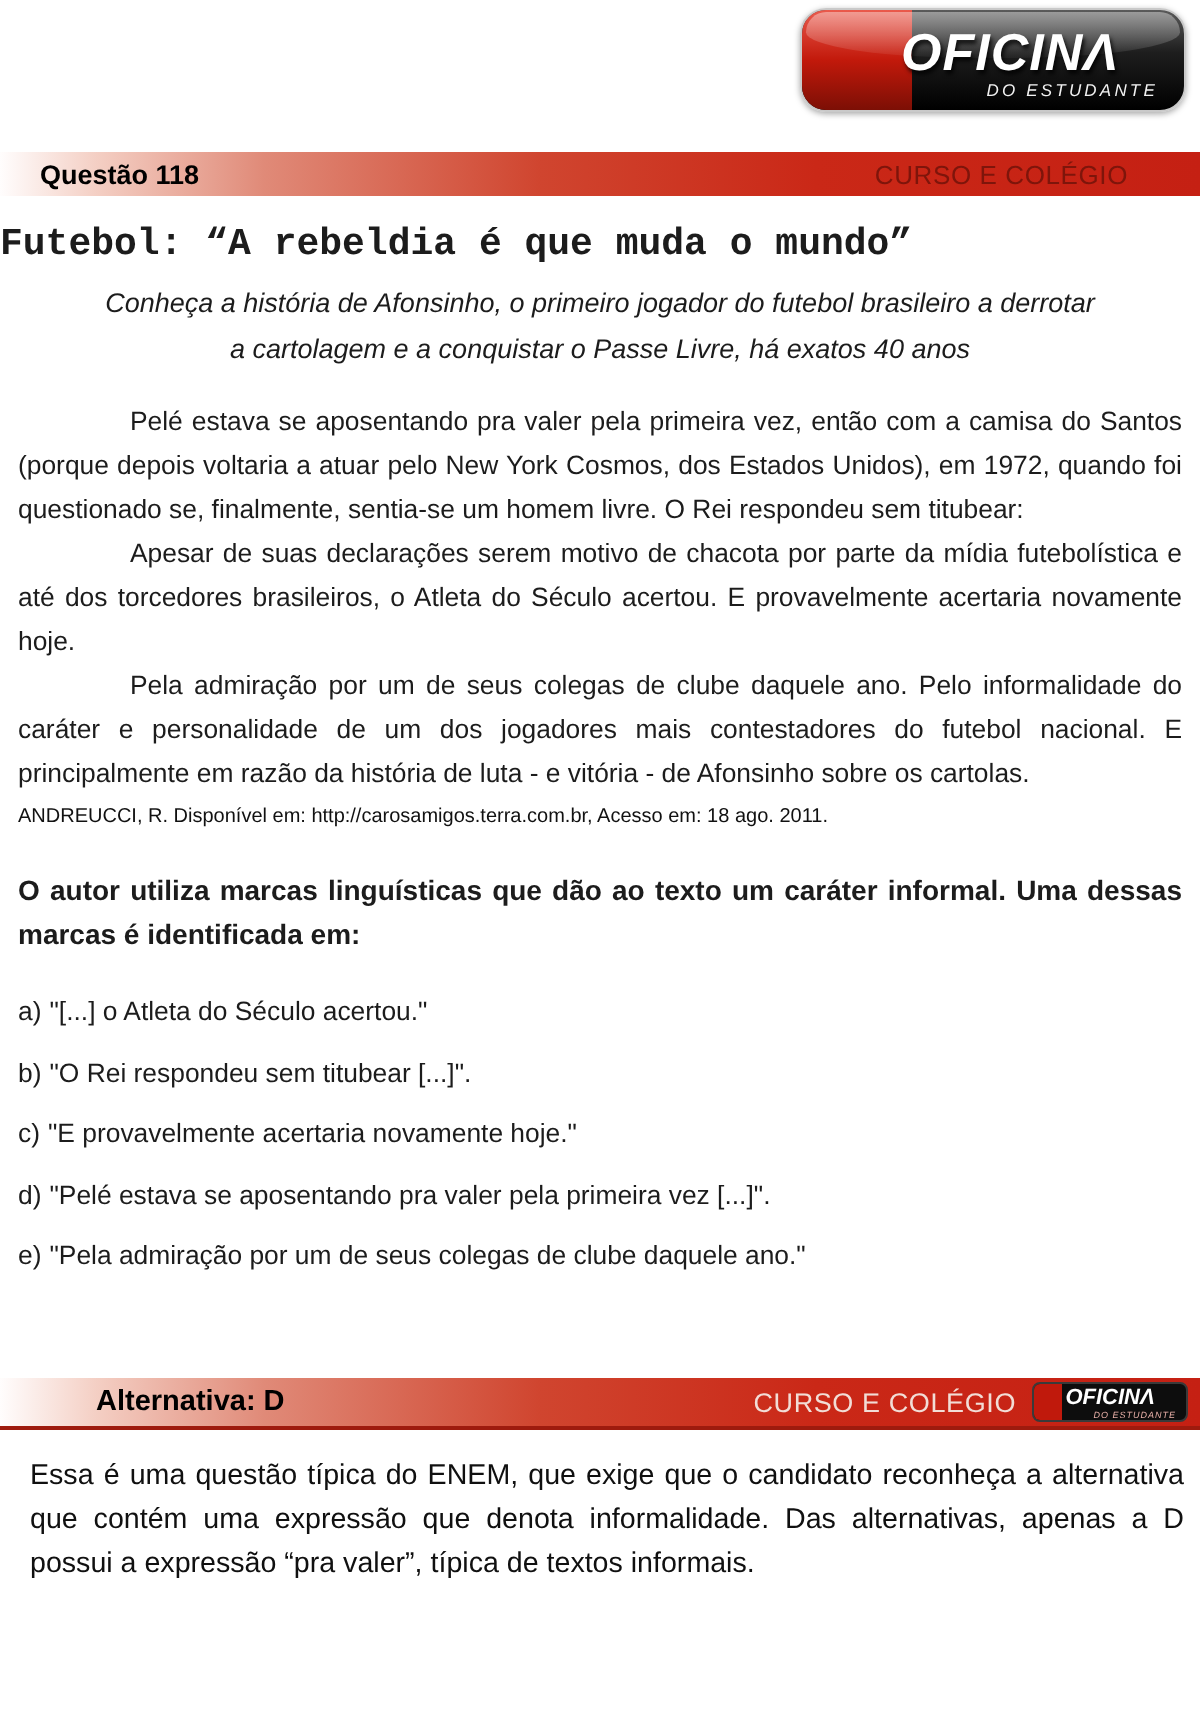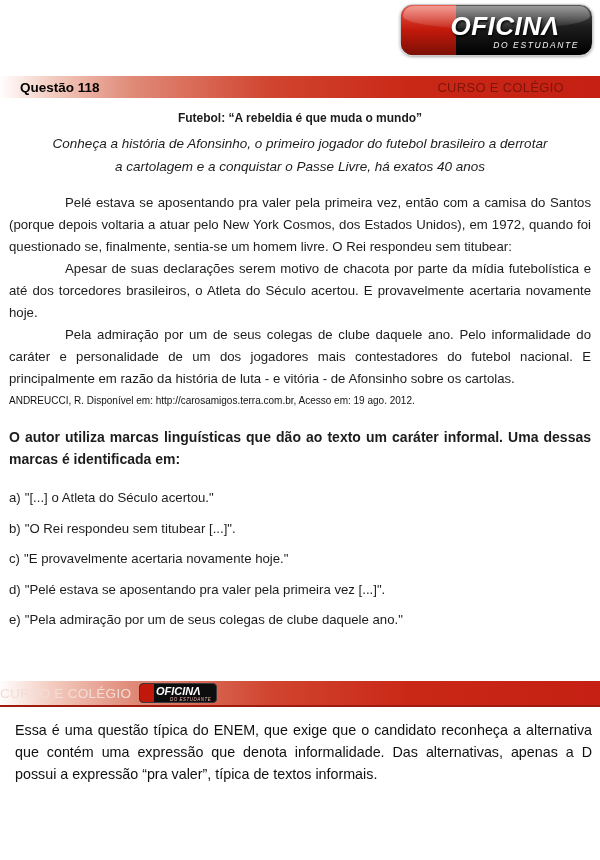--- a/index.html
+++ b/index.html
@@ -44,21 +44,21 @@
   .bar {
     height: 22px; display: flex; align-items: center; justify-content: space-between;
     background: linear-gradient(90deg, #fffdfd 0%, #f4cfc4 8%, #e08a78 22%,
                 #d0452f 45%, #ca2817 68%, #c52013 100%);
   }
   .bar-top { margin-top: 16px; }
   .bar-top .q-label { font-weight: bold; font-size: 13.5px; color: #000; padding-left: 20px; }
   .bar-top .brand-dark { font-size: 13px; color: #7e150b; padding-right: 36px; letter-spacing: .3px; }
 
   
-  .title { text-align: center; font-weight: bold; font-size: 12px; margin-top: 13px; }
+  .title { font-weight: bold; font-size: 19px; margin-top: 13px; font-family: Liberation Mono, monospace; }
   .subtitle {
     text-align: center; font-style: italic; font-size: 13.5px; line-height: 23px;
     margin-top: 7px; padding: 0 48px;
   }
   .body-text { margin: 14px 9px 0 9px; }
   .body-text p {
     margin: 0; text-align: justify; font-size: 13.2px; line-height: 22px; text-indent: 56px;
   }
   .citation { font-size: 10px; margin: 5px 9px 0 9px; color: #111; }
 
@@ -113,33 +113,34 @@
 </div>
 
 <div class="title">Futebol: “A rebeldia é que muda o mundo”</div>
 <div class="subtitle">Conheça a história de Afonsinho, o primeiro jogador do futebol brasileiro a derrotar a cartolagem e a conquistar o Passe Livre, há exatos 40 anos</div>
 
 <div class="body-text">
   <p>Pelé estava se aposentando pra valer pela primeira vez, então com a camisa do Santos (porque depois voltaria a atuar pelo New York Cosmos, dos Estados Unidos), em 1972, quando foi questionado se, finalmente, sentia-se um homem livre. O Rei respondeu sem titubear:</p>
   <p>Apesar de suas declarações serem motivo de chacota por parte da mídia futebolística e até dos torcedores brasileiros, o Atleta do Século acertou. E provavelmente acertaria novamente hoje.</p>
   <p>Pela admiração por um de seus colegas de clube daquele ano. Pelo informalidade do caráter e personalidade de um dos jogadores mais contestadores do futebol nacional. E principalmente em razão da história de luta - e vitória - de Afonsinho sobre os cartolas.</p>
 </div>
-<div class="citation">ANDREUCCI, R. Disponível em: http://carosamigos.terra.com.br, Acesso em: 19 ago. 2012.</div>
+<div class="citation">ANDREUCCI, R. Disponível em: http://carosamigos.terra.com.br, Acesso em: 18 ago. 2011.</div>
 
 <div class="question-prompt">O autor utiliza marcas linguísticas que dão ao texto um caráter informal. Uma dessas marcas é identificada em:</div>
 
 <div class="options">
   <p class="option"><span class="letter">a)</span><span>"[...] o Atleta do Século acertou."</span></p>
   <p class="option"><span class="letter">b)</span><span>"O Rei respondeu sem titubear [...]".</span></p>
   <p class="option"><span class="letter">c)</span><span>"E provavelmente acertaria novamente hoje."</span></p>
   <p class="option"><span class="letter">d)</span><span>"Pelé estava se aposentando pra valer pela primeira vez [...]".</span></p>
   <p class="option"><span class="letter">e)</span><span>"Pela admiração por um de seus colegas de clube daquele ano."</span></p>
 </div>
 
 <div class="bar bar-answer">
+  <span class="ans-label">Alternativa: D</span>
   <span class="right-group">
     <span class="brand-light">CURSO E COLÉGIO</span>
     <span class="mini-logo">
       <span class="mini-red"></span>
       <span class="mini-text">OFICINΛ</span>
       <span class="mini-tagline">DO ESTUDANTE</span>
     </span>
   </span>
 </div>
 

